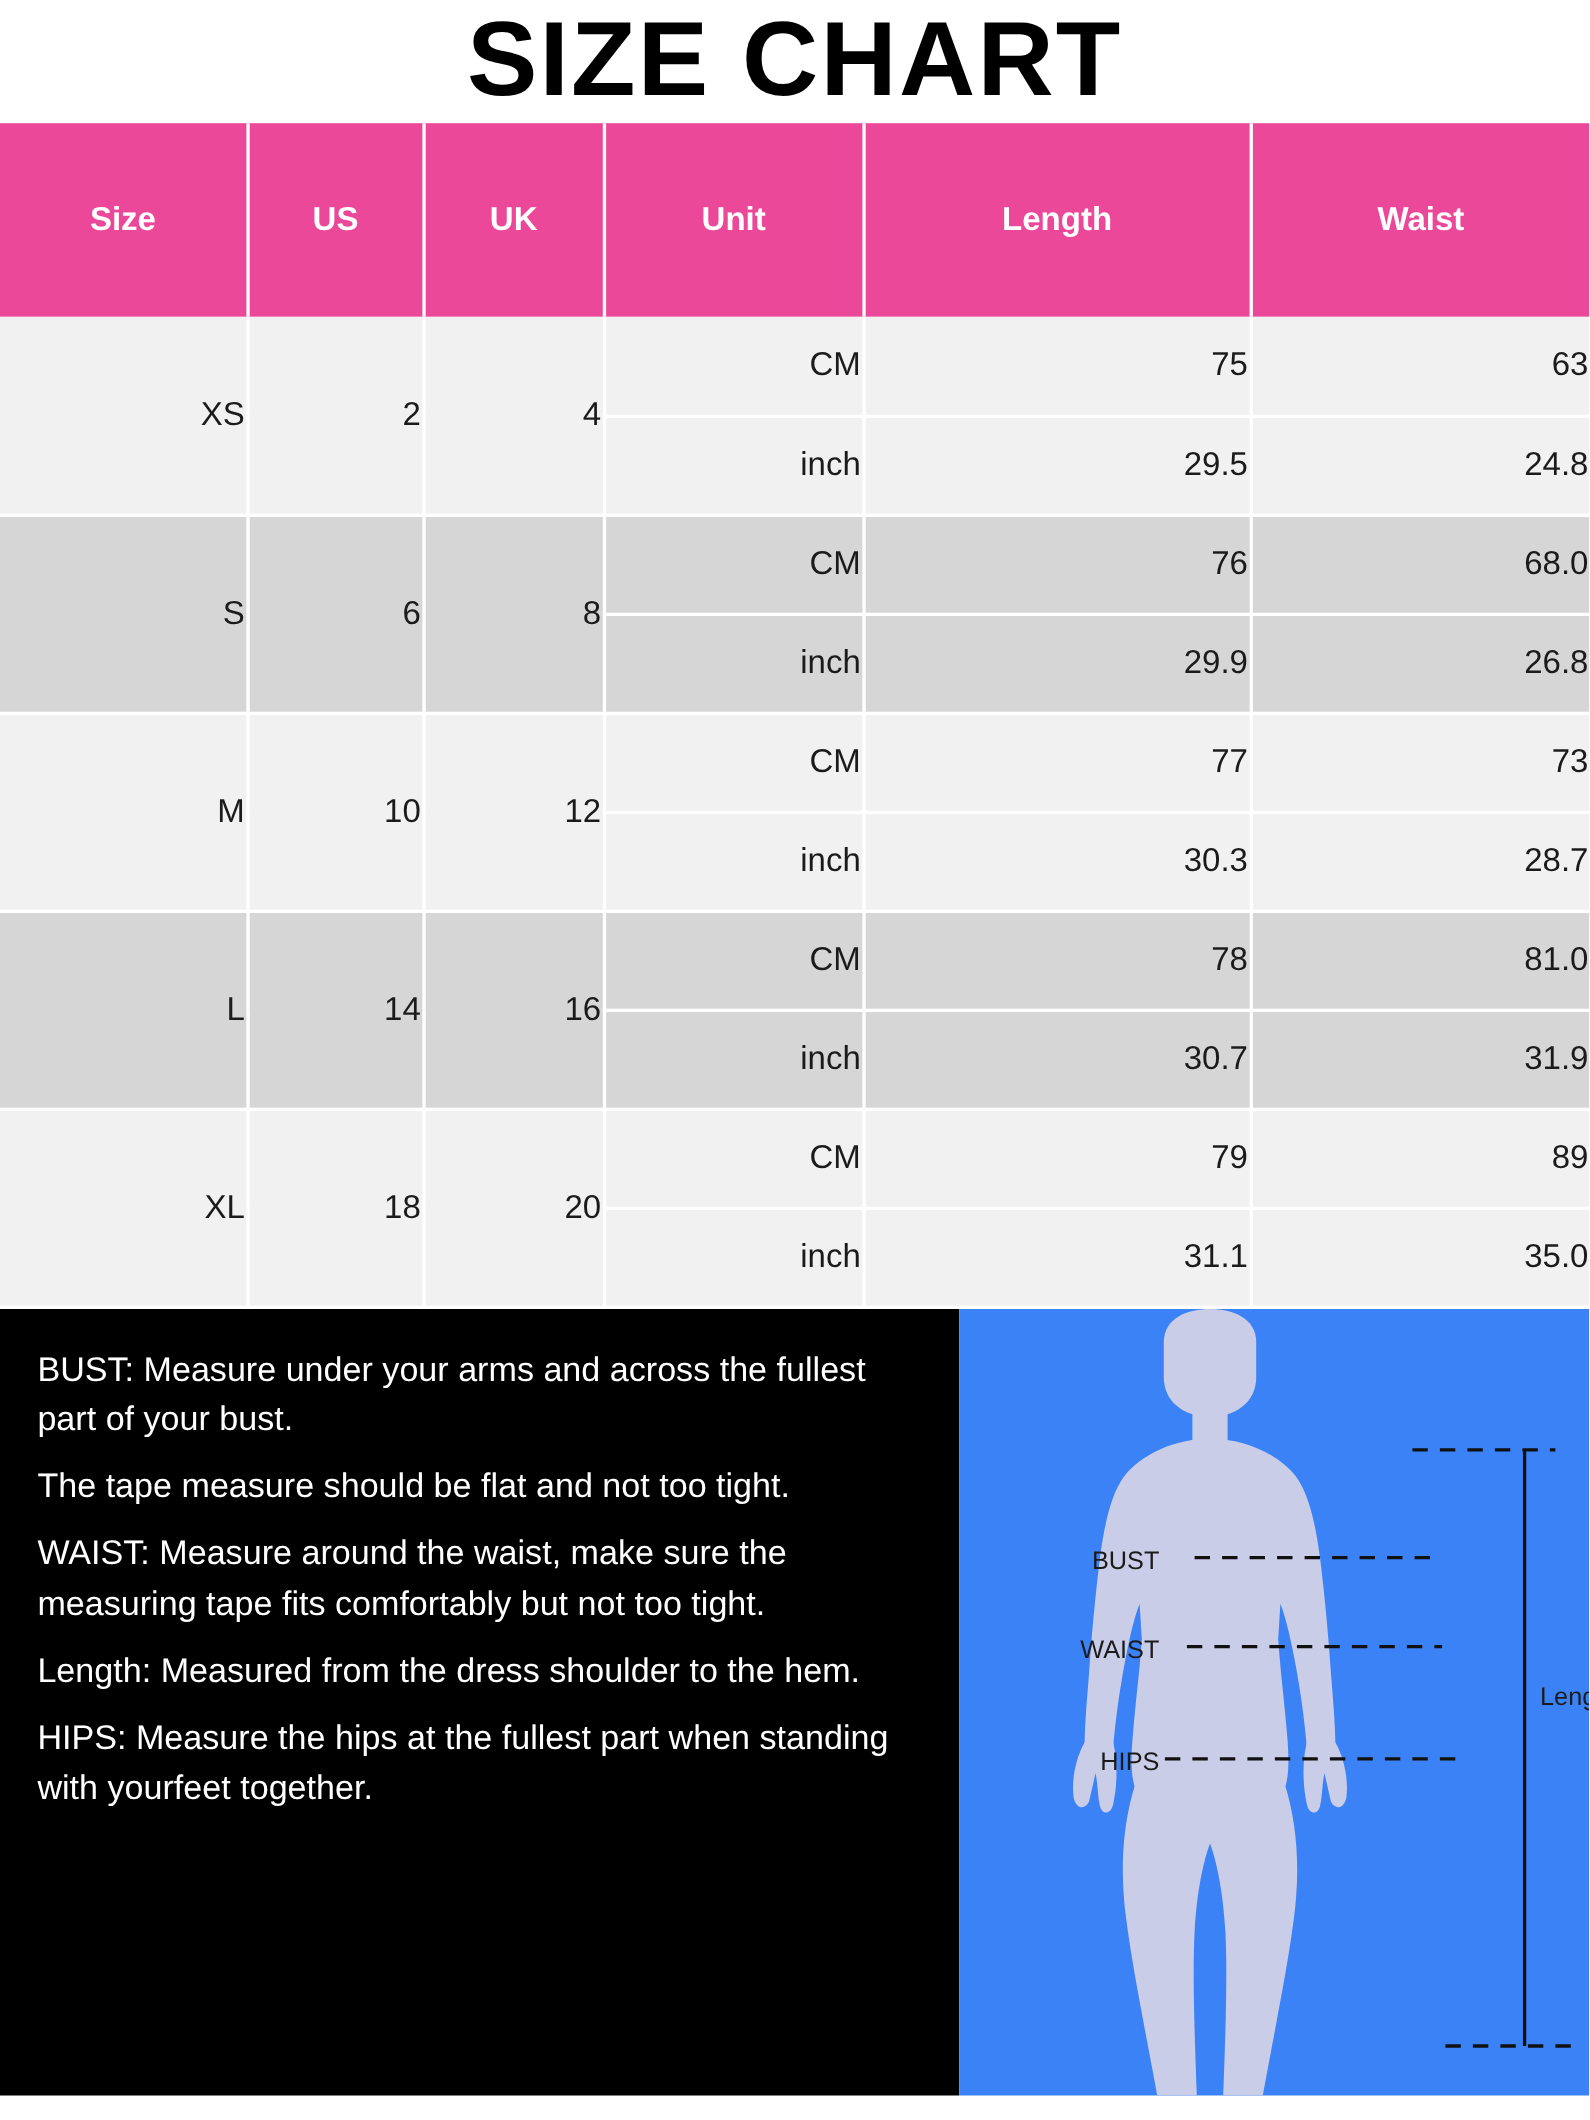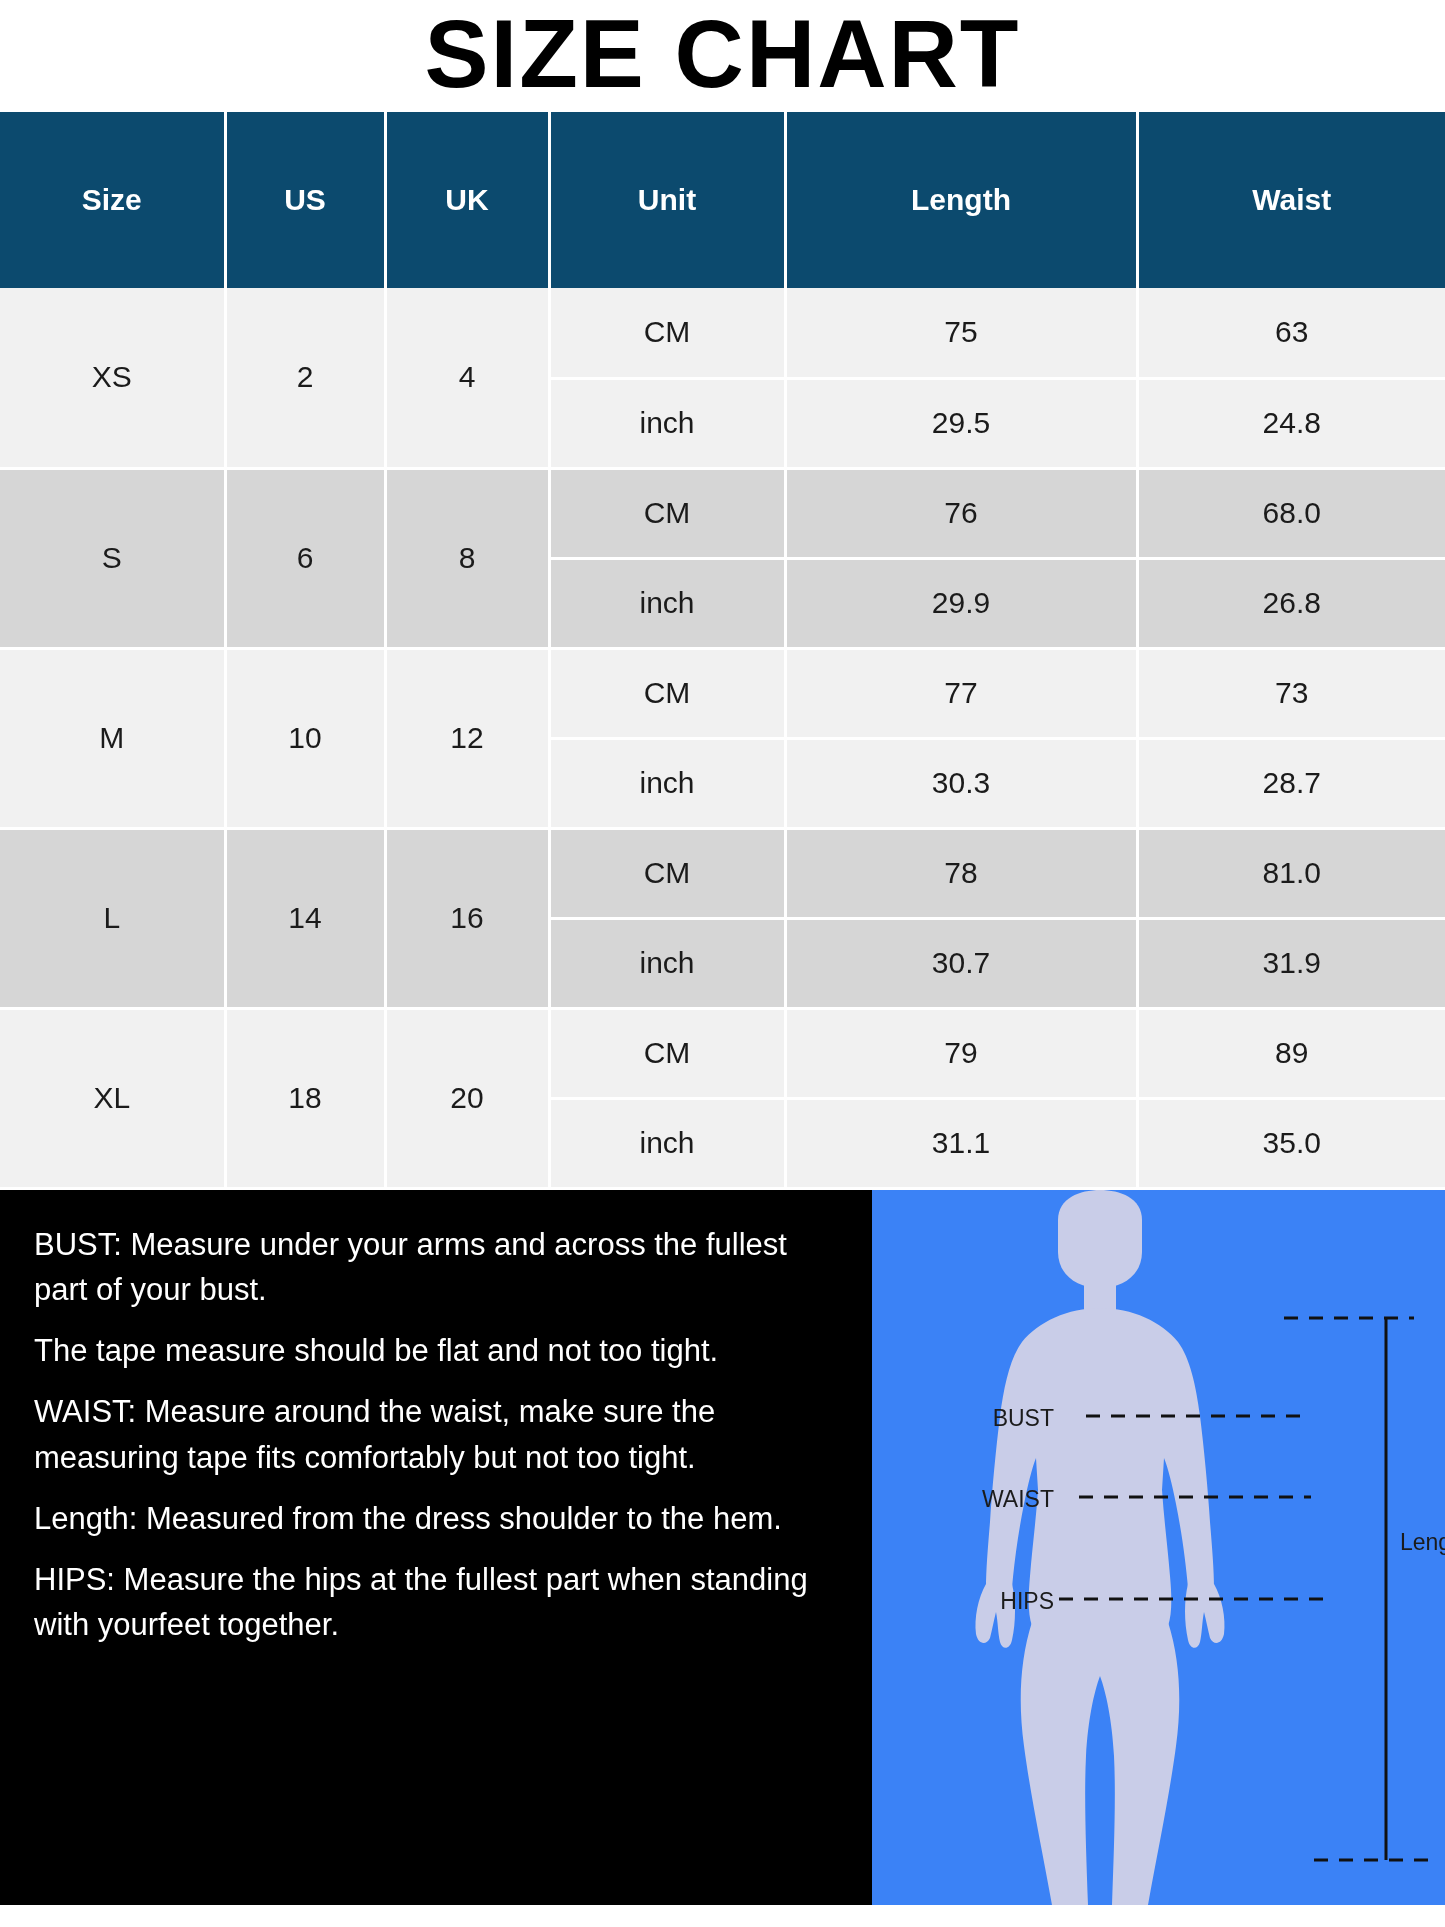--- a/index.html
+++ b/index.html
@@ -36,33 +36,33 @@
     table-layout: fixed;
   }
   table.size-table col.c-size   { width: 225px; }
   table.size-table col.c-us     { width: 160px; }
   table.size-table col.c-uk     { width: 164px; }
   table.size-table col.c-unit   { width: 236px; }
   table.size-table col.c-length { width: 352px; }
   table.size-table col.c-waist  { width: 308px; }
 
   table.size-table th {
-    background: #0c4a6e;
+    background: #ec4899;
     color: #ffffff;
     font-size: 30px;
     font-weight: bold;
     height: 176px;
     border-right: 3px solid #ffffff;
     text-align: center;
     vertical-align: middle;
   }
   table.size-table th:last-child { border-right: none; }
 
   table.size-table td {
-    text-align: center;
+    text-align: right;
     vertical-align: middle;
     font-size: 30px;
     font-weight: 400;
     height: 90px;
     border-right: 3px solid #ffffff;
     border-bottom: 3px solid #ffffff;
     color: #1b1b1b;
   }
   table.size-table td:last-child { border-right: none; }
 

